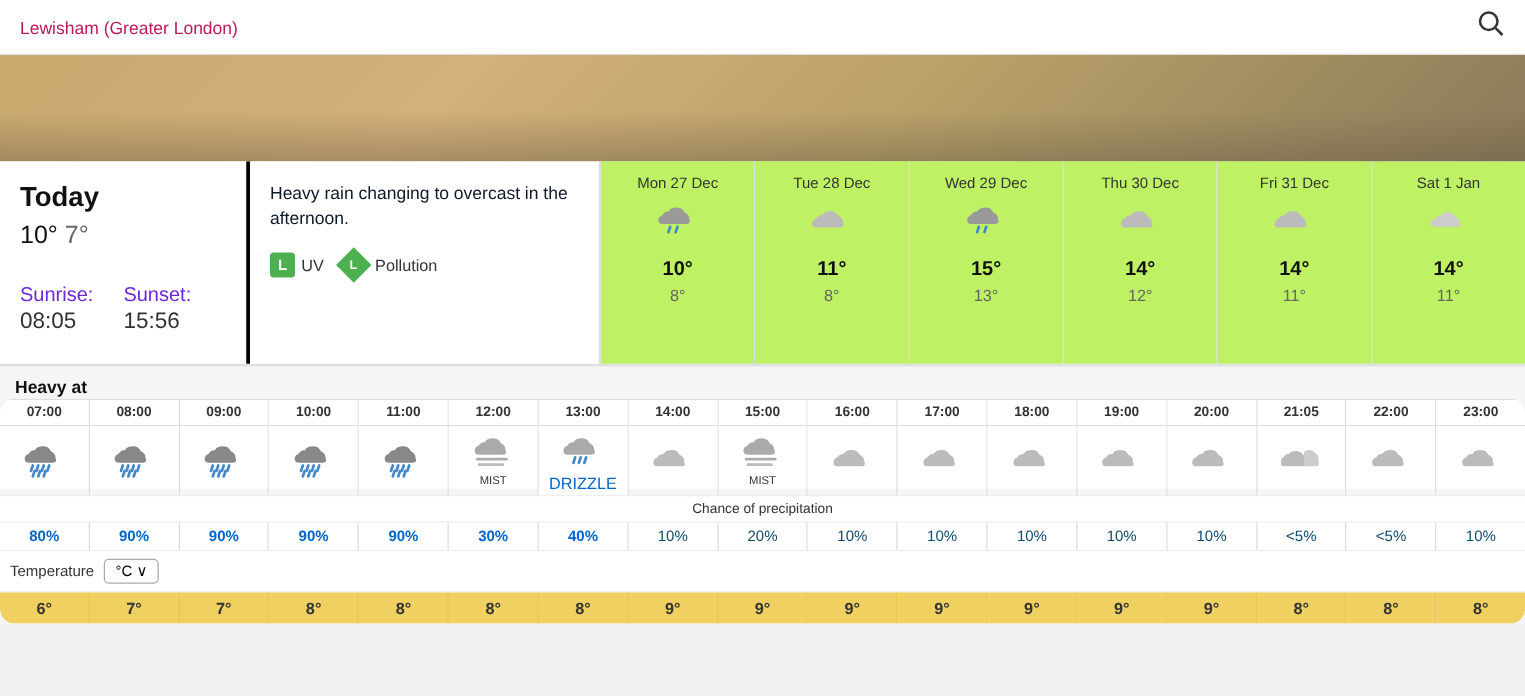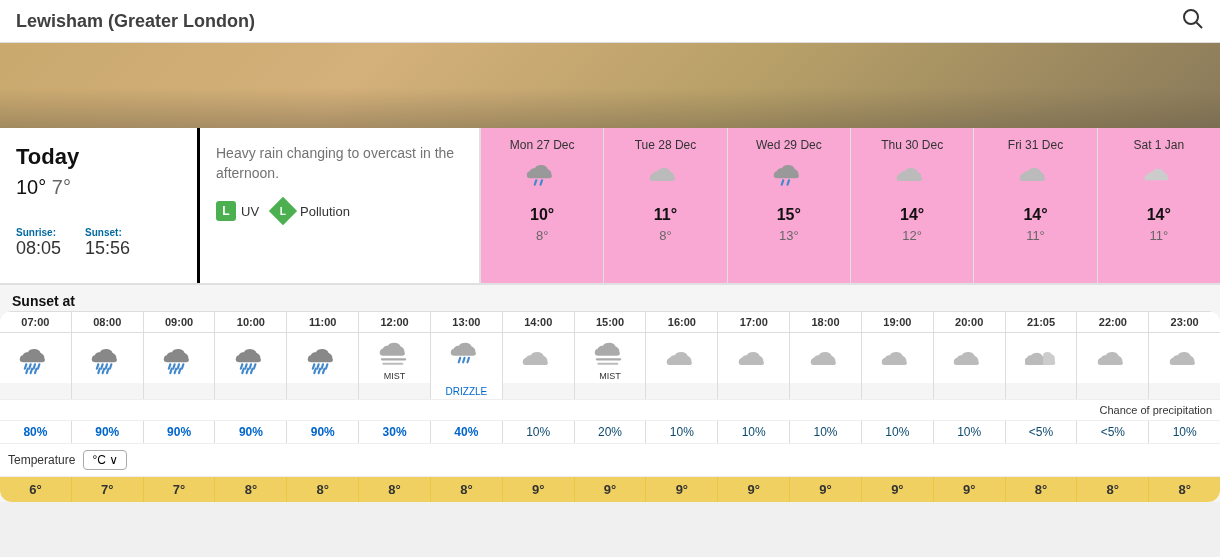--- a/index.html
+++ b/index.html
@@ -7,21 +7,21 @@
 
     
     .header {
       background: white;
       border-bottom: 1px solid #ddd;
       padding: 8px 16px;
       display: flex;
       align-items: center;
       justify-content: space-between;
     }
-    .header-title { font-size: 18px; font-weight: bold; color: #404040; }
+    .header-title { font-size: 14px; font-weight: normal; color: #be185d; }
     .search-icon-wrap { cursor: pointer; }
 
     
     .hero {
       width: 100%;
       height: 85px;
       background: linear-gradient(135deg, #c9a96e 0%, #d4b07a 30%, #b8a068 60%, #8a7a5a 100%);
       position: relative;
       overflow: hidden;
     }
@@ -43,42 +43,42 @@
     .today-panel {
       background: white;
       padding: 16px;
       min-width: 200px;
       border-right: 3px solid #000000;
     }
     .today-label { font-size: 22px; font-weight: bold; color: #111; margin-bottom: 6px; }
     .today-temps { font-size: 20px; color: #111; margin-bottom: 28px; }
     .today-temps .low { color: #666; }
     .sun-info { display: flex; gap: 24px; margin-bottom: 8px; }
-    .sun-item label { font-size: 10px; font-weight: bold; color: #0369a1; display: block; }
+    .sun-item label { font-size: 16px; font-weight: normal; color: #6d28d9; display: block; }
     .sun-item span { font-size: 18px; color: #333; }
 
     
     .desc-panel {
       background: white;
       padding: 16px;
       min-width: 200px;
       max-width: 280px;
       border-right: 1px solid #e0e0e0;
     }
-    .desc-text { font-size: 14px; color: #737373; margin-bottom: 16px; line-height: 1.4; }
+    .desc-text { font-size: 14px; color: #0f172a; margin-bottom: 16px; line-height: 1.4; }
     .badges { display: flex; gap: 12px; align-items: center; }
     .badge { display: flex; align-items: center; gap: 5px; font-size: 13px; color: #333; }
     .badge-uv { background: #4caf50; color: white; width: 20px; height: 20px; border-radius: 3px; display: flex; align-items: center; justify-content: center; font-weight: bold; font-size: 12px; }
     .badge-poll-wrap { width: 24px; height: 24px; display: flex; align-items: center; justify-content: center; }
 
     
     .forecast-days {
       display: flex;
       flex: 1;
-      background: #f9a8d4;
+      background: #bef264;
     }
     .forecast-day {
       flex: 1;
       border-left: 1px solid #e0e0e0;
       padding: 10px 8px;
       text-align: center;
       display: flex;
       flex-direction: column;
       align-items: center;
       gap: 4px;
@@ -124,30 +124,30 @@
       padding: 6px 2px 2px;
       font-size: 20px;
       display: flex;
       flex-direction: column;
       align-items: center;
       min-height: 50px;
       justify-content: center;
       background: white;
     }
     .hourly-icon .mist-label { font-size: 9px; color: #333; }
-    .hourly-icon .drizzle-label { font-size: 10px; color: #0066cc; margin-top: 15px; }
+    .hourly-icon .drizzle-label { font-size: 13px; color: #0066cc; }
     .precip-section {
       background: white;
       border-top: 1px solid #eee;
     }
     .precip-label {
       font-size: 11px;
       color: #333;
       padding: 4px 8px;
-      text-align: right;
+      text-align: center;
       border-bottom: 1px solid #eee;
     }
     .precip-values {
       display: flex;
       min-width: 1190px;
     }
     .precip-val {
       flex: 1;
       min-width: 70px;
       text-align: center;
@@ -305,21 +305,21 @@
     <div class="forecast-icon"><svg width="32" height="32" viewBox="0 0 22 16">
             <path d="M17,9 Q17,6.5 14.5,5.5 Q13.5,3 10.5,3 Q7.5,3 6.5,5 Q4,5 3,7 Q1,7.5 1,9.5 Q1,11 3,11 L16,11 Q18,11 17,9 Z" fill="#ccc"></path>
           </svg></div>
     <div class="forecast-high">14°</div>
     <div class="forecast-low">11°</div>
   </div>
     </div>
 </div>
 
 <div class="hourly-section">
-  <div class="today-at-label">Sunset at</div>
+  <div class="today-at-label">Heavy at</div>
   <div style="overflow-x:auto;border-radius:12px;">
     <div class="hourly-table" id="hourly-table">
     <div class="hourly-col">
     <div class="hourly-time">07:00</div>
     <div class="hourly-icon">
       <svg width="32" height="32" viewBox="0 0 22 20">
       <path d="M17,9 Q17,6.5 14.5,5.5 Q13.5,3 10.5,3 Q7.5,3 6.5,5 Q4,5 3,7 Q1,7.5 1,9.5 Q1,11 3,11 L16,11 Q18,11 17,9 Z" fill="#888" stroke="#888"></path>
       <line x1="5" y1="13" x2="4" y2="16" stroke="#4488cc" stroke-width="1.5" stroke-linecap="round"></line>
               <line x1="8" y1="13" x2="7" y2="16" stroke="#4488cc" stroke-width="1.5" stroke-linecap="round"></line>
               <line x1="11" y1="13" x2="10" y2="16" stroke="#4488cc" stroke-width="1.5" stroke-linecap="round"></line>

